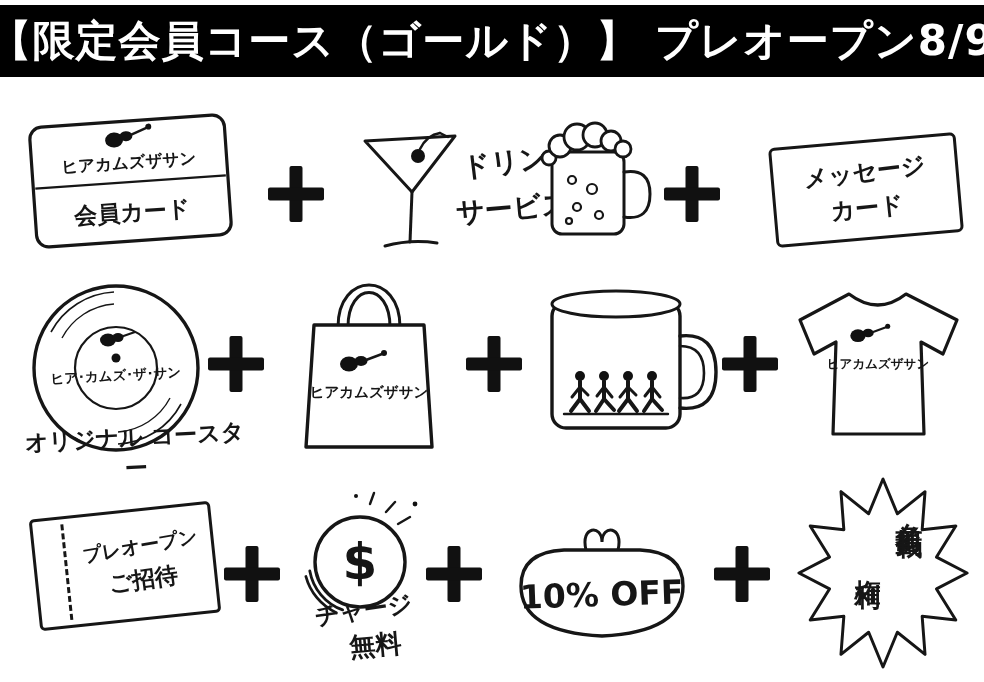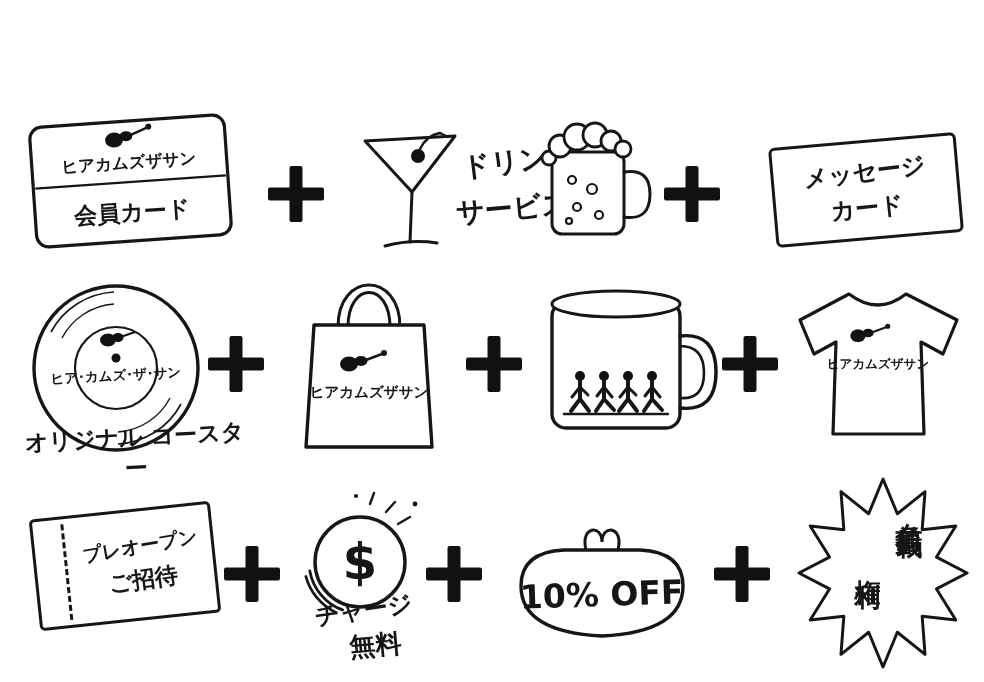--- a/index.html
+++ b/index.html
@@ -72,20 +72,23 @@
   .burst-col-left {
     position:absolute; left:57px; top:86px; writing-mode:vertical-rl;
     font-size:26px; font-weight:800; letter-spacing:3px;
   }
 </style>
 </head>
 <body>
 
 <div class="stage">
 
+  <div class="header-bar">
+    <div class="header-title">【限定会員コース（ゴールド）】 プレオープン8/9</div>
+  </div>
 
   <div class="item" style="left:28px; top:116px; transform:rotate(-4deg);">
     <svg width="205" height="130" viewBox="0 0 205 130">
       <rect class="ink" x="5" y="5" width="195" height="120" rx="12" fill="#fff" stroke-width="3.2"></rect>
       <line class="ink" x1="7" y1="66" x2="198" y2="66" stroke-width="2.2"></line>
       <g transform="translate(82,14)">
         <ellipse cx="7" cy="9" rx="9" ry="7.5" fill="#111"></ellipse>
         <ellipse cx="19" cy="6" rx="6.5" ry="5" fill="#111"></ellipse>
         <line class="ink" x1="24" y1="5" x2="40" y2="-1" stroke-width="2.5"></line>
         <circle cx="42" cy="-2" r="3" fill="#111"></circle>

